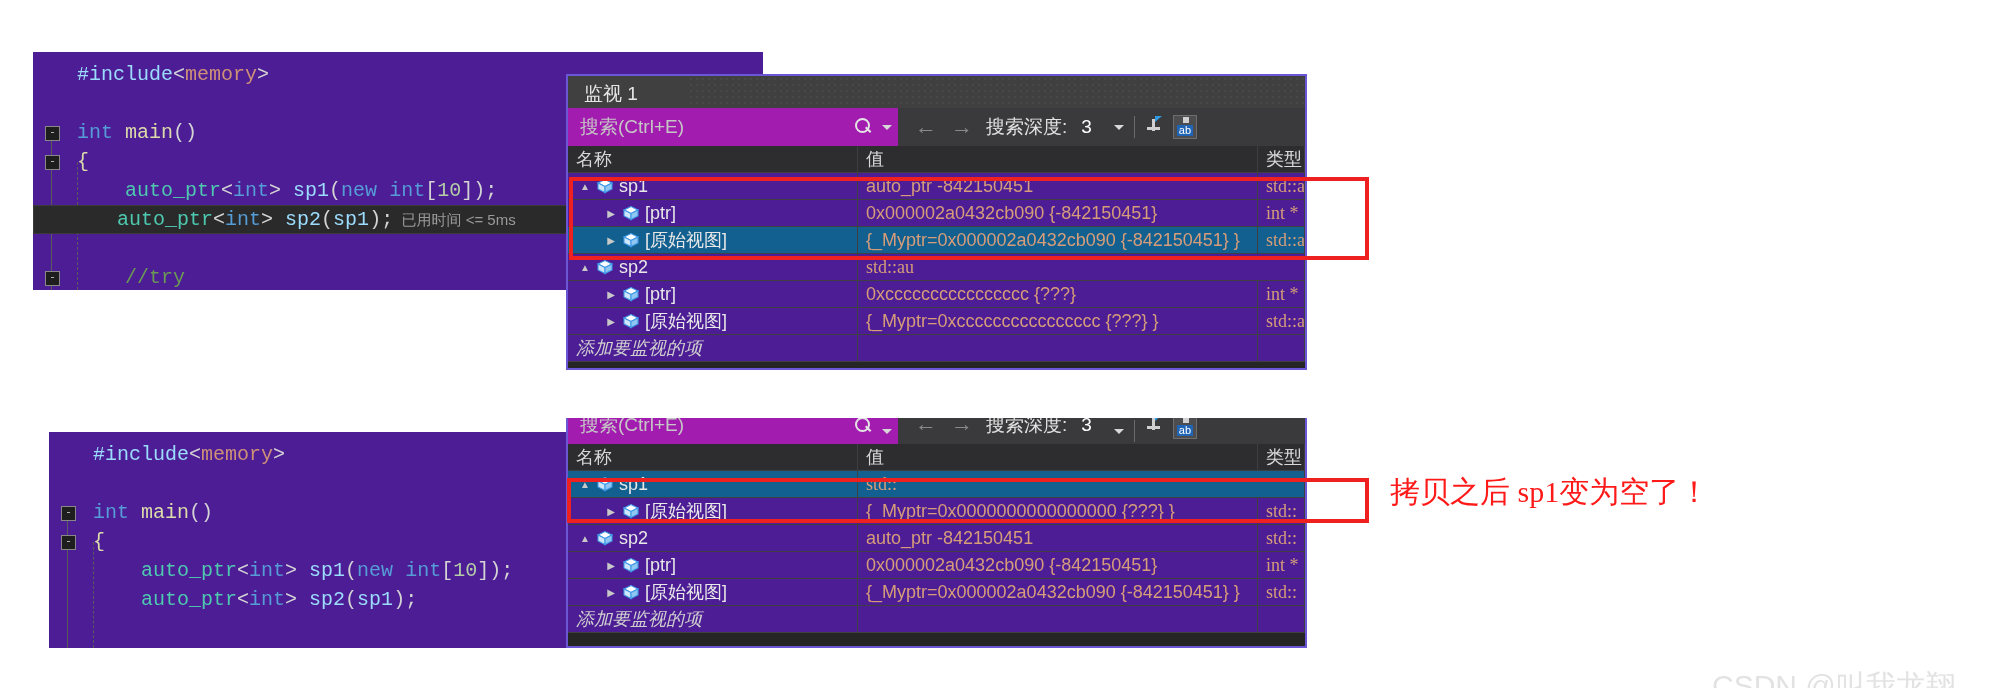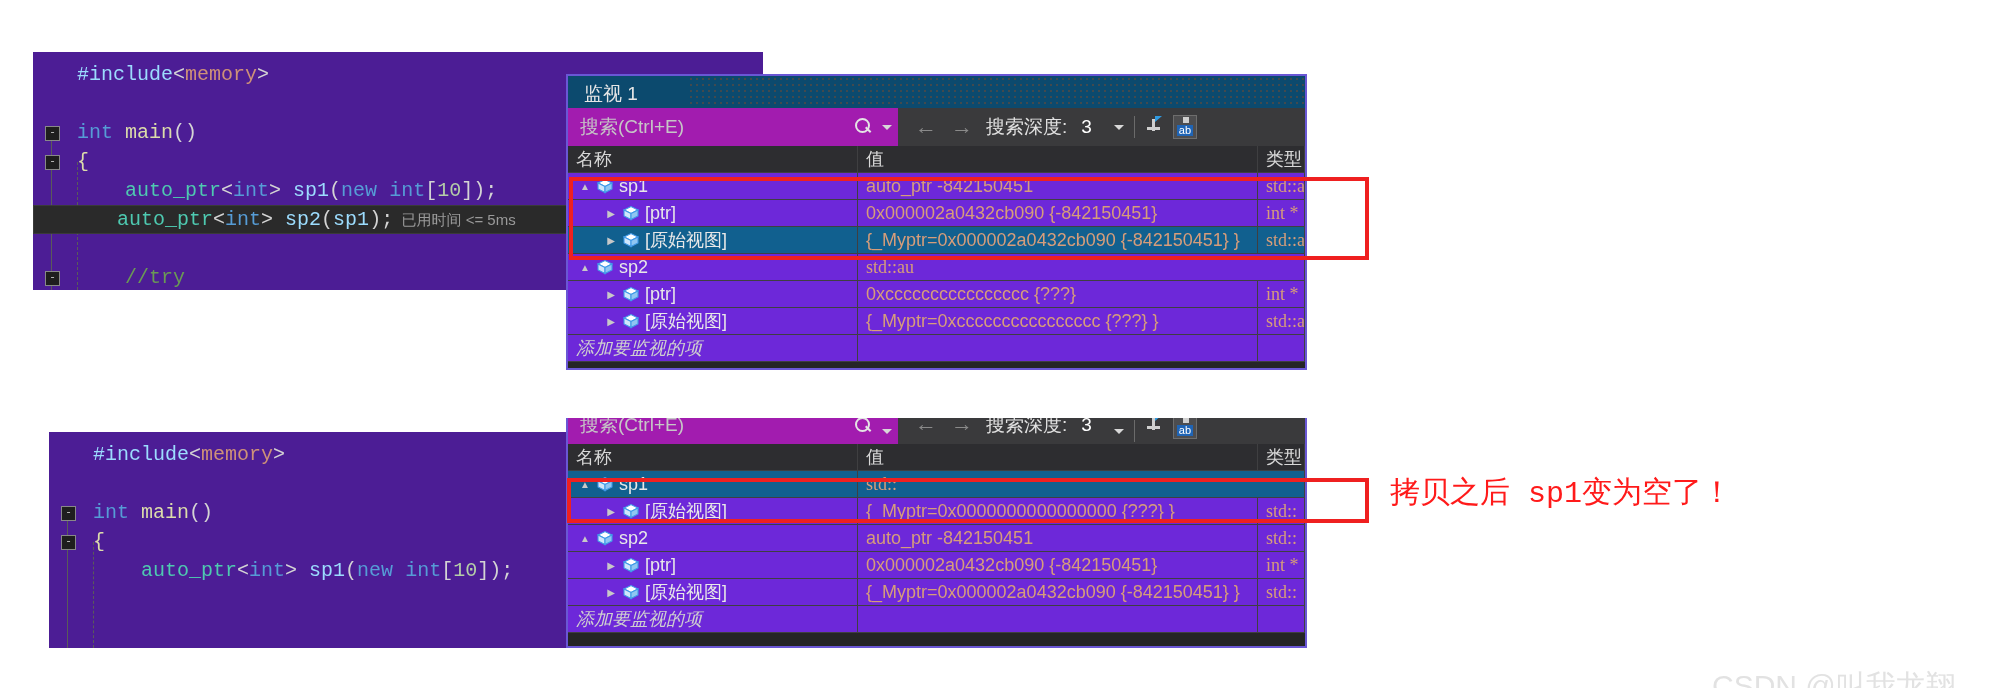--- a/index.html
+++ b/index.html
@@ -30,21 +30,21 @@
   .cmt{color:#6a9955;}
   .plain{color:#d4d4d4;}
   .num{color:#b5cea8;}
   .elapsed{color:#9a9a9a;font-size:15px;
            font-family:"Liberation Sans","DejaVu Sans",sans-serif;}
 
   
   .watch{background:#252526;border-left:2px solid #6a57d5;
          border-top:2px solid #6a57d5;border-right:2px solid #6a57d5;
          border-bottom:2px solid #6a57d5;box-sizing:border-box;overflow:hidden;}
-  .watch-tabstrip{height:32px;background:#0c4a6e;position:relative;}
+  .watch-tabstrip{height:32px;background:#404040;position:relative;}
   .watch-tab{position:absolute;left:6px;top:4px;height:28px;line-height:28px;
              color:#e6e6e6;font-size:19px;padding:0 10px;}
   .tabstrip-dots{position:absolute;left:120px;right:0;top:0;height:32px;
      background-image:radial-gradient(#4a4a4a 1px, transparent 1px);
      background-size:6px 6px;opacity:.85;}
 
   .watch-toolbar{height:38px;background:#3a3a3c;display:flex;align-items:center;}
   .search-box{flex:0 0 330px;height:38px;background:#a21caf;display:flex;
               align-items:center;padding:0 6px 0 12px;box-sizing:border-box;}
   .search-ph{flex:1;color:#c6c6c6;font-size:19px;}
@@ -67,21 +67,21 @@
   .pin-ico .ph{position:absolute;left:2px;top:11px;width:13px;height:3px;background:#cfcfcf;}
   .pin-ico .pf{position:absolute;left:10px;top:0;width:0;height:0;
                border-left:7px solid #2f9ae0;border-bottom:6px solid transparent;}
   .ab-ico{width:24px;height:24px;background:#4d4d4f;border:1px solid #6d6d6d;
           position:relative;box-sizing:border-box;}
   .ab-ico span{position:absolute;left:3px;bottom:2px;font-size:11px;color:#ffffff;
                background:#1f64b5;padding:0 2px;line-height:11px;}
   .ab-ico .pinbit{position:absolute;left:9px;top:1px;width:2px;height:6px;background:#cfcfcf;}
 
   
-  .grid{background:#6d28d9;}
+  .grid{background:#4c1d95;}
   .grow{display:flex;height:27px;align-items:stretch;
         border-bottom:1px solid #3f3f41;box-sizing:border-box;}
   .ghead{background:#2d2d30;color:#d0d0d0;}
   .gcell{display:flex;align-items:center;font-size:18px;
          border-right:1px solid #3f3f41;box-sizing:border-box;overflow:hidden;
          white-space:nowrap;padding-left:8px;}
   .c-name{flex:0 0 290px;}
   .c-val{flex:0 0 400px;}
   .c-type{flex:1;font-family:Liberation Serif, serif;}
   .ghead .gcell{font-size:18px;color:#d8d8d8;}
@@ -92,21 +92,21 @@
   .nm{color:#e8e8e8;}
   .expander{flex:0 0 22px;display:flex;align-items:center;justify-content:center;
             color:#c8c8c8;font-size:10px;}
   .cube{width:18px;height:16px;margin-right:5px;flex:0 0 18px;}
   .addwatch{color:#cfcfcf;font-style:italic;font-size:18px;}
 
   
   .redbox{position:absolute;border:4px solid #ef2020;box-sizing:border-box;
           pointer-events:none;}
   .redtext{position:absolute;color:#ff1a1a;font-size:30px;white-space:nowrap;
-           font-family:Liberation Mono, monospace;}
+           font-family:Liberation Serif, serif;}
   .watermark{position:absolute;color:#e2e2e2;font-size:30px;white-space:nowrap;}
 </style>
 </head>
 <body>
 
 <div class="abs editor" style="left:33px;top:52px;width:730px;height:238px;">
   <div class="gutter-bar" style="top:84px;bottom:0;"></div>
   <div class="gutter-dash" style="top:110px;bottom:0;"></div>
   <div id="ed-top" style="padding-top:8px;">
       <div class="code-line"><span class="pp">#include</span><span class="plain">&lt;</span><span class="orange">memory</span><span class="plain">&gt;</span></div>
@@ -272,20 +272,21 @@
 
 <div class="abs editor" style="left:49px;top:432px;width:517px;height:216px;">
   <div class="gutter-bar" style="top:84px;bottom:0;"></div>
   <div class="gutter-dash" style="top:110px;bottom:0;"></div>
   <div id="ed-bot" style="padding-top:8px;">
       <div class="code-line"><span class="pp">#include</span><span class="plain">&lt;</span><span class="orange">memory</span><span class="plain">&gt;</span></div>
       <div class="code-line"></div>
       <div class="code-line"><span class="gutter-fold">-</span><span class="kw">int</span><span class="plain"> </span><span class="yellow">main</span><span class="plain">()</span></div>
       <div class="code-line"><span class="gutter-fold">-</span><span class="yellow">{</span></div>
       <div class="code-line"><span class="plain">    </span><span class="kw2">auto_ptr</span><span class="plain">&lt;</span><span class="kw">int</span><span class="plain">&gt; </span><span class="pp">sp1</span><span class="plain">(</span><span class="kw">new</span><span class="plain"> </span><span class="kw">int</span><span class="plain">[</span><span class="num">10</span><span class="plain">]);</span></div>
+      <div class="code-line"><span class="plain">    </span><span class="kw2">auto_ptr</span><span class="plain">&lt;</span><span class="kw">int</span><span class="plain">&gt; </span><span class="pp">sp2</span><span class="plain">(</span><span class="pp">sp1</span><span class="plain">);</span></div>
     </div>
 </div>
 
 <div class="abs watch" style="left:566px;top:418px;width:741px;height:230px;border-top:none;">
   <div class="watch-toolbar" style="height:26px;overflow:hidden;">
     <div class="search-box" style="height:26px;">
       <span class="search-ph" style="position:relative;top:-6px;">搜索(Ctrl+E)</span>
       <span class="mag" style="position:relative;top:-5px;">
           <i></i>
           <b></b>

